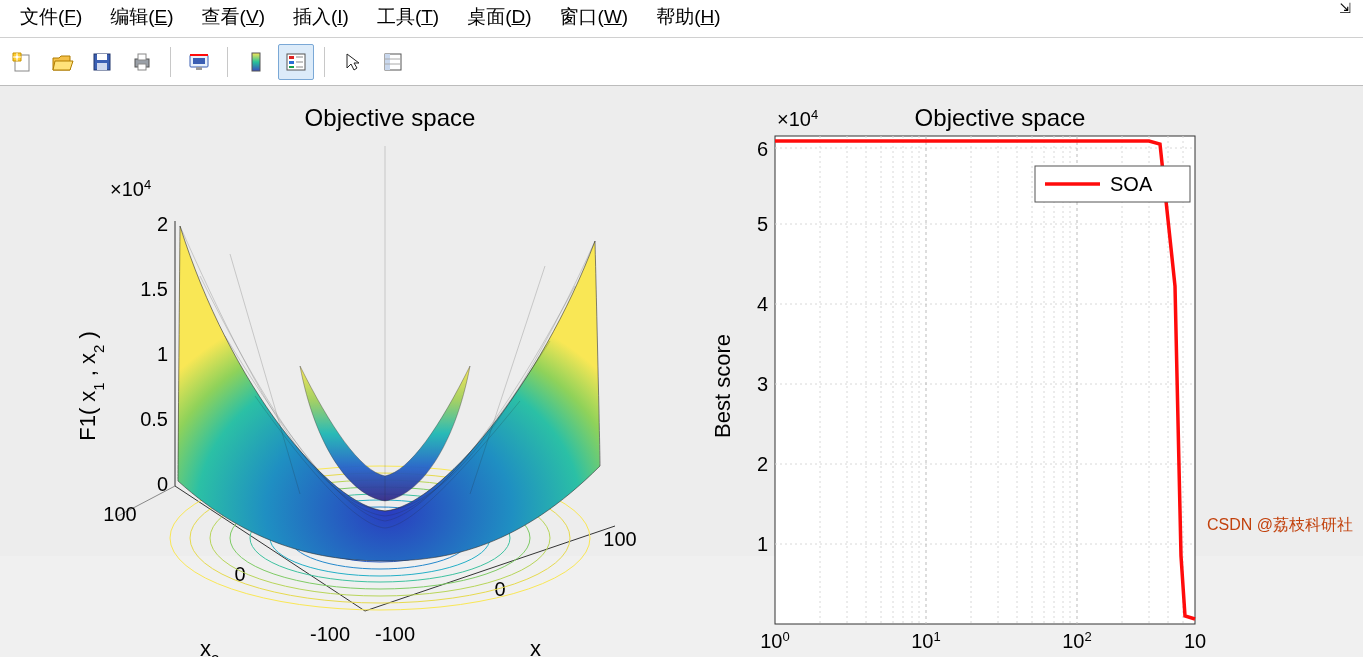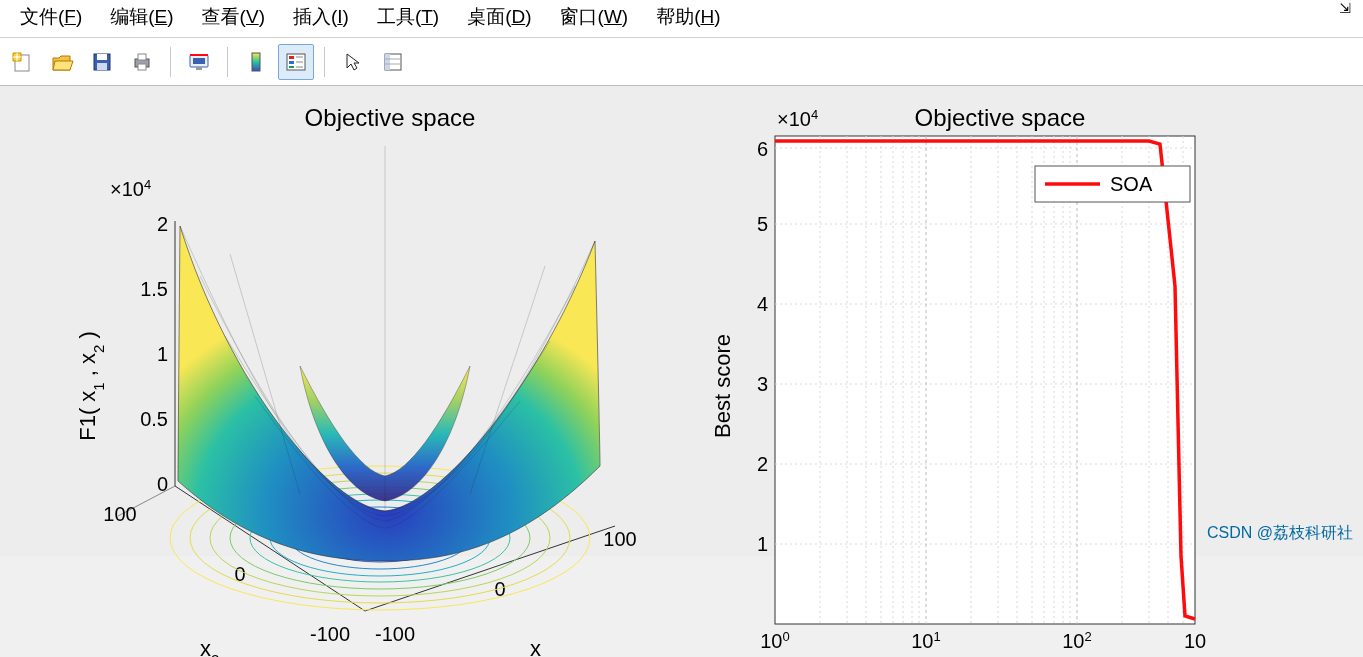--- a/index.html
+++ b/index.html
@@ -53,23 +53,23 @@
     background: #c8c8c8;
     margin: 0 6px;
   }
   .content {
     position: relative;
     background: #ededed;
     height: 470px;
   }
   .watermark {
     position: absolute;
-    bottom: 12px;
+    bottom: 20px;
     right: 10px;
-    color: #0369a1;
+    color: #c2410c;
     font-size: 16px;
     font-family: Arial, sans-serif;
   }
   svg text { font-family: Arial, sans-serif; }
 </style>
 </head>
 <body>
 
 <div class="menubar">
   <div class="menu-item">文件(<u>F</u>)</div>

